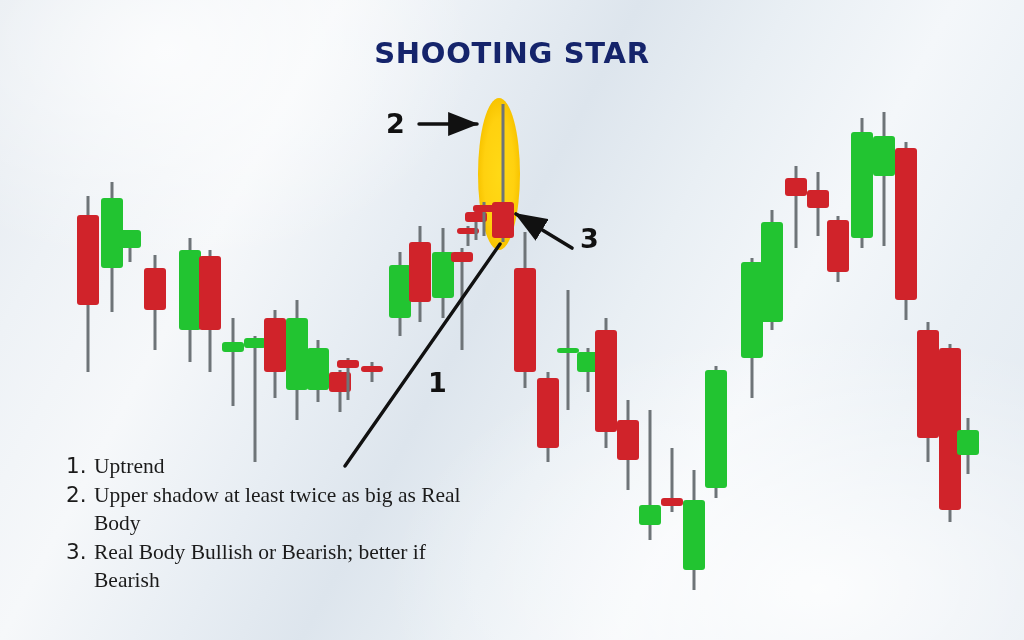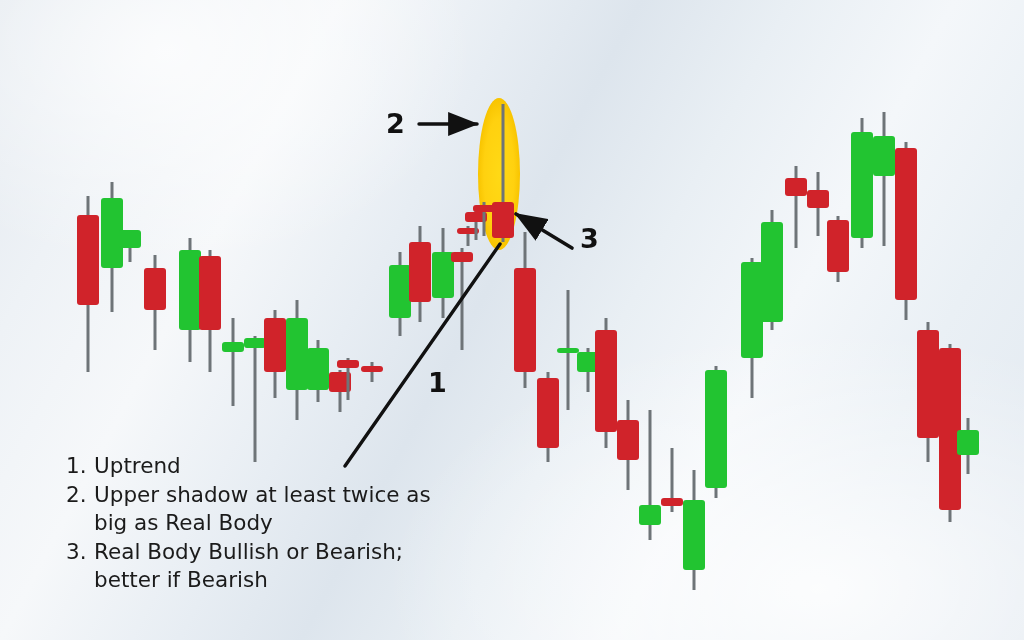--- a/index.html
+++ b/index.html
@@ -63,37 +63,39 @@
   .legend-row {
     display: flex;
     align-items: flex-start;
   }
   .legend-num {
     width: 28px;
     flex: 0 0 28px;
   }
   .legend-text {
     flex: 1 1 auto;
+    font-family: Liberation Serif, serif;
   }
   .marker-label {
     position: absolute;
     font-family: "DejaVu Sans", sans-serif;
     font-weight: bold;
     font-size: 27px;
     color: #111111;
   }
   #label-1 { left: 428px; top: 367px; }
   #label-2 { left: 386px; top: 108px; }
   #label-3 { left: 580px; top: 223px; }
 </style>
 </head>
 <body>
 
 <div id="scene">
 
+  <div class="page-title">SHOOTING STAR</div>
 
   <svg id="chart-svg" viewBox="0 0 1024 640">
     <defs>
       <radialGradient id="glow-ellipse" cx="50%" cy="50%" r="50%">
         <stop offset="0%" stop-color="#ffd915"></stop>
         <stop offset="72%" stop-color="#ffd10f"></stop>
         <stop offset="100%" stop-color="#f8c400"></stop>
       </radialGradient>
       <marker id="arrowhead" markerWidth="9" markerHeight="7" refX="8.5" refY="3.5" orient="auto">
         <polygon points="0 0, 9 3.5, 0 7" fill="#111111"></polygon>

